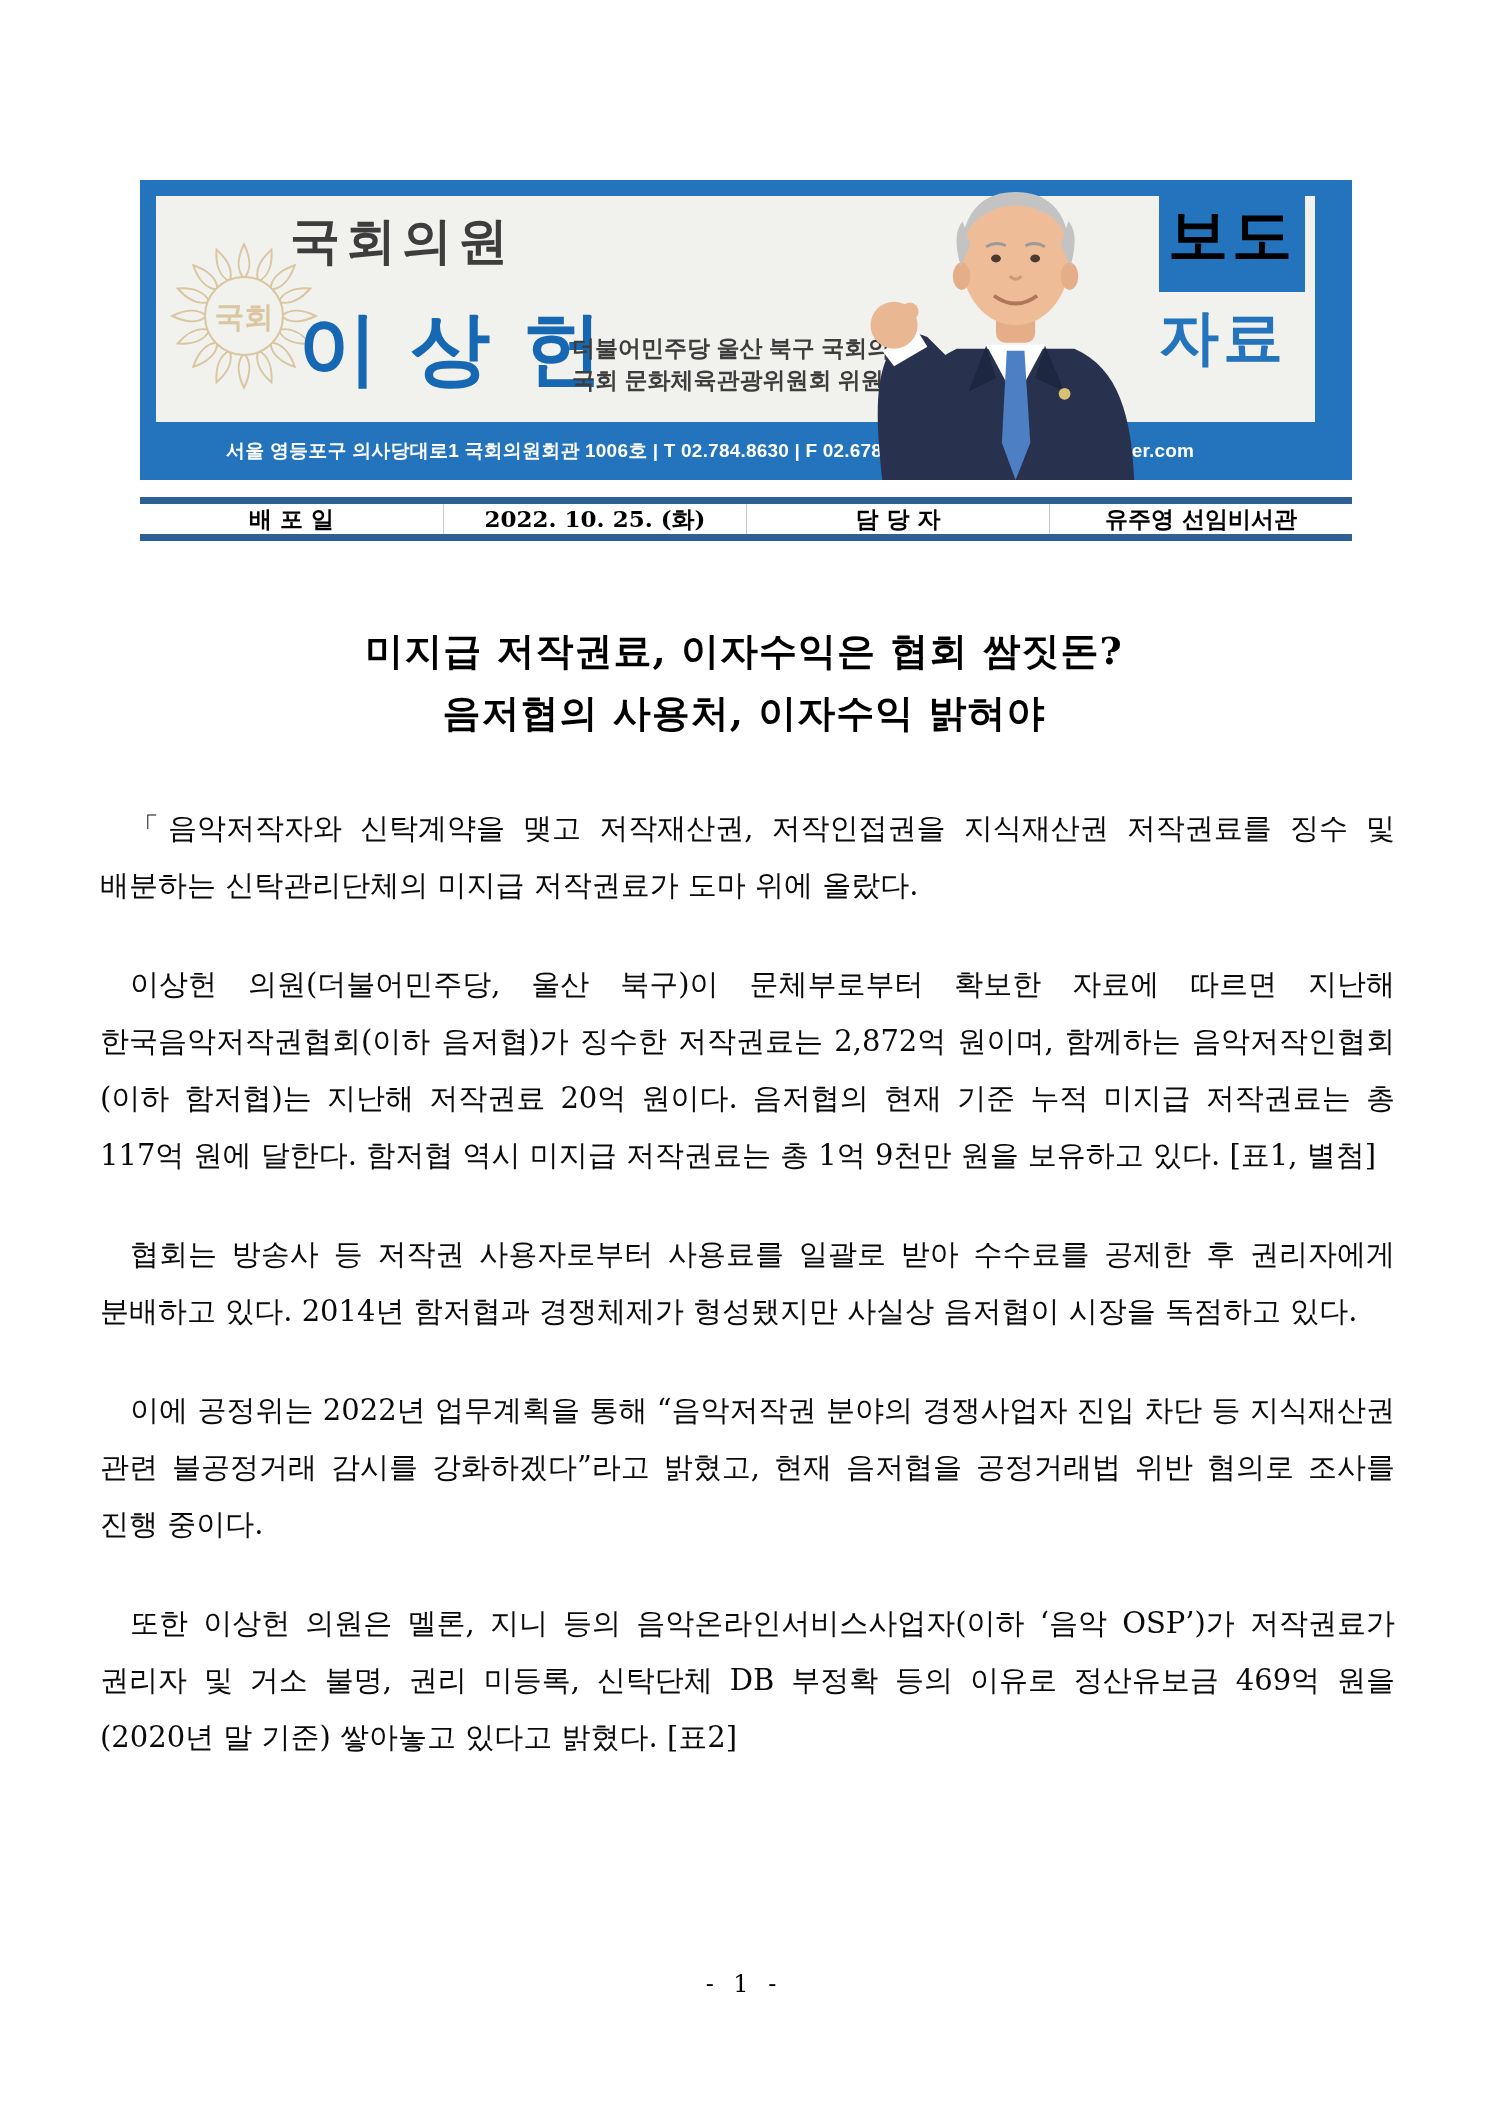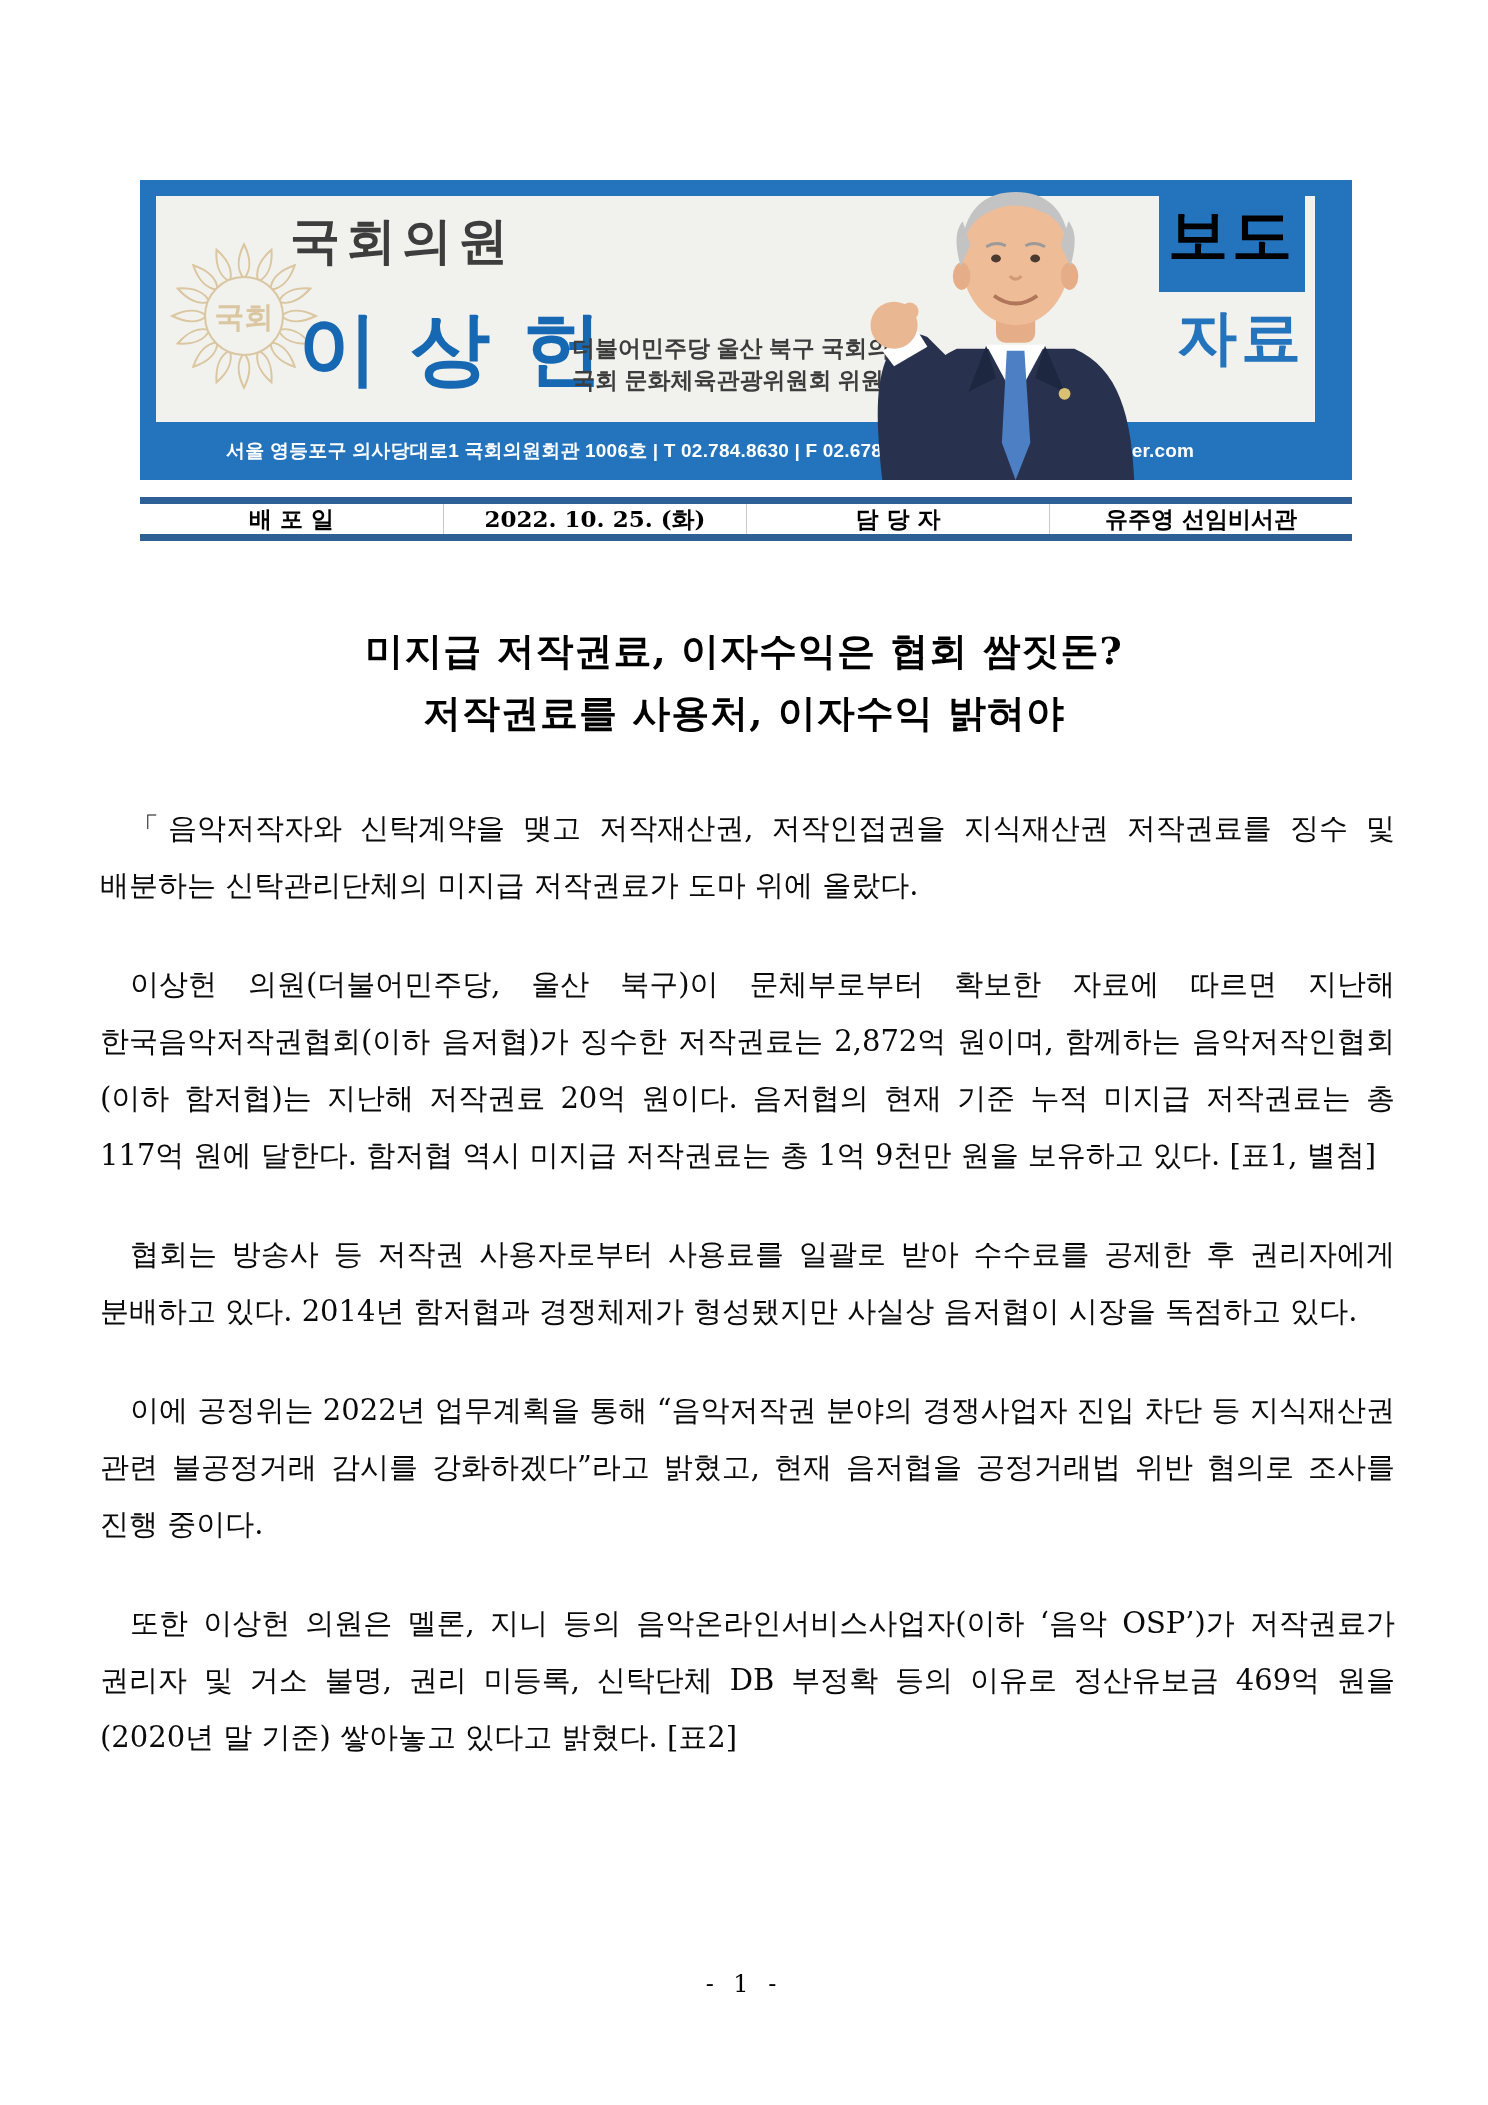--- a/index.html
+++ b/index.html
@@ -26,21 +26,21 @@
              font-weight:bold;font-size:80px;letter-spacing:2px;word-spacing:6px;color:var(--name-blue);text-align:right;}
   .member-sub{position:absolute;left:432px;top:152px;font-family:"Liberation Sans",sans-serif;
              font-weight:bold;font-size:23px;line-height:32px;color:var(--title-gray);}
   .address-bar{position:absolute;left:16px;right:37px;bottom:0;height:58px;display:flex;align-items:center;
              padding-left:70px;color:#fff;font-family:"Liberation Sans",sans-serif;font-weight:bold;
              font-size:19px;letter-spacing:.2px;}
   .figure{position:absolute;right:212px;bottom:0;width:290px;height:294px;z-index:3;}
   .press-top{position:absolute;right:47px;top:0;width:146px;height:112px;background:var(--banner-blue);
              color:#000000;display:flex;align-items:center;justify-content:center;z-index:2;
              font-family:"Liberation Sans",sans-serif;font-weight:bold;font-size:60px;letter-spacing:4px;}
-  .press-bottom{position:absolute;right:47px;top:118px;width:146px;text-align:right;z-index:2;
+  .press-bottom{position:absolute;right:47px;top:118px;width:146px;text-align:left;z-index:2;
              color:var(--banner-blue);font-family:"Liberation Sans",sans-serif;font-weight:bold;
              font-size:60px;letter-spacing:4px;}
 
   
   .info-table{position:absolute;left:140px;top:497px;width:1212px;height:44px;display:flex;
              border-top:7px solid var(--table-border-blue);border-bottom:7px solid var(--table-border-blue);
              background:#fff;}
   .info-cell{flex:1 1 25%;display:flex;align-items:center;justify-content:center;
              font-size:23px;font-weight:bold;color:#000;}
   .info-cell + .info-cell{border-left:1px solid #c9c9c9;}
@@ -145,21 +145,21 @@
 
   <div class="info-table">
     <div class="info-cell">배 포 일</div>
     <div class="info-cell">2022. 10. 25. (화)</div>
     <div class="info-cell">담 당 자</div>
     <div class="info-cell">유주영 선임비서관</div>
   </div>
 
   <div class="doc-title">
     <div>미지급 저작권료, 이자수익은 협회 쌈짓돈?</div>
-    <div>저작권료를 사용처, 이자수익 밝혀야</div>
+    <div>음저협의 사용처, 이자수익 밝혀야</div>
   </div>
 
   <div class="doc-body">
     <p>「음악저작자와 신탁계약을 맺고 저작재산권, 저작인접권을 지식재산권 저작권료를 징수 및 배분하는 신탁관리단체의 미지급 저작권료가 도마 위에 올랐다.</p>
     <p>이상헌 의원(더불어민주당, 울산 북구)이 문체부로부터 확보한 자료에 따르면 지난해 한국음악저작권협회(이하 음저협)가 징수한 저작권료는 2,872억 원이며, 함께하는 음악저작인협회(이하 함저협)는 지난해 저작권료 20억 원이다. 음저협의 현재 기준 누적 미지급 저작권료는 총 117억 원에 달한다. 함저협 역시 미지급 저작권료는 총 1억 9천만 원을 보유하고 있다. [표1, 별첨]</p>
     <p>협회는 방송사 등 저작권 사용자로부터 사용료를 일괄로 받아 수수료를 공제한 후 권리자에게 분배하고 있다. 2014년 함저협과 경쟁체제가 형성됐지만 사실상 음저협이 시장을 독점하고 있다.</p>
     <p>이에 공정위는 2022년 업무계획을 통해 “음악저작권 분야의 경쟁사업자 진입 차단 등 지식재산권 관련 불공정거래 감시를 강화하겠다”라고 밝혔고, 현재 음저협을 공정거래법 위반 혐의로 조사를 진행 중이다.</p>
     <p>또한 이상헌 의원은 멜론, 지니 등의 음악온라인서비스사업자(이하 ‘음악 OSP’)가 저작권료가 권리자 및 거소 불명, 권리 미등록, 신탁단체 DB 부정확 등의 이유로 정산유보금 469억 원을(2020년 말 기준) 쌓아놓고 있다고 밝혔다. [표2]</p>
   </div>
 

